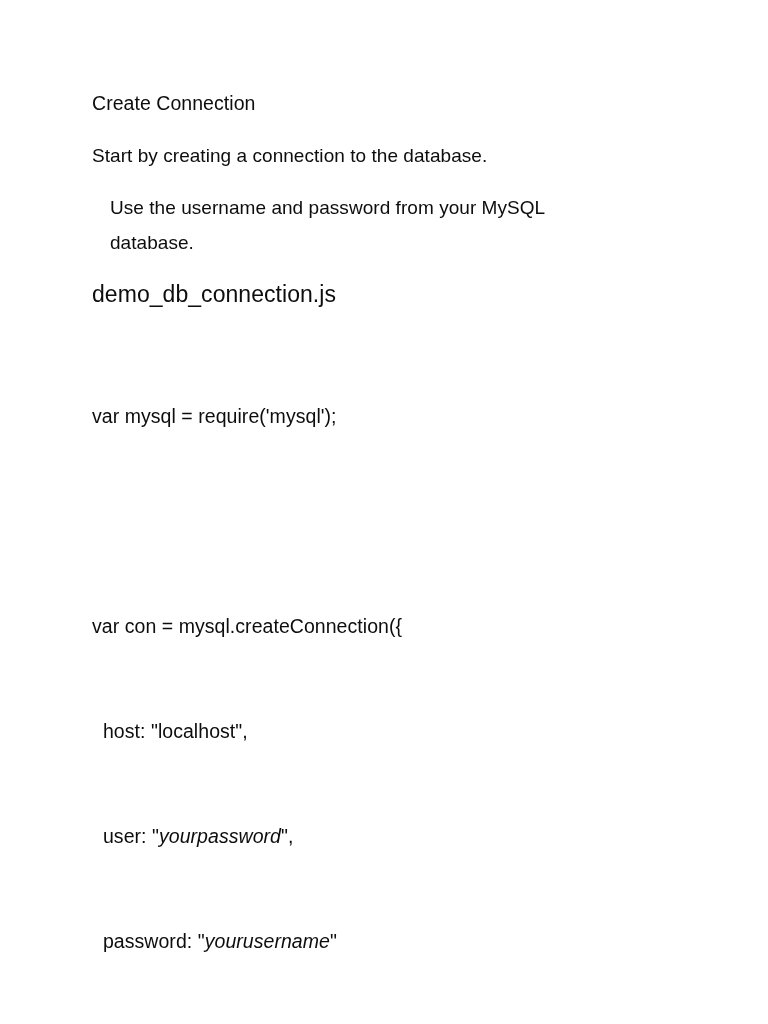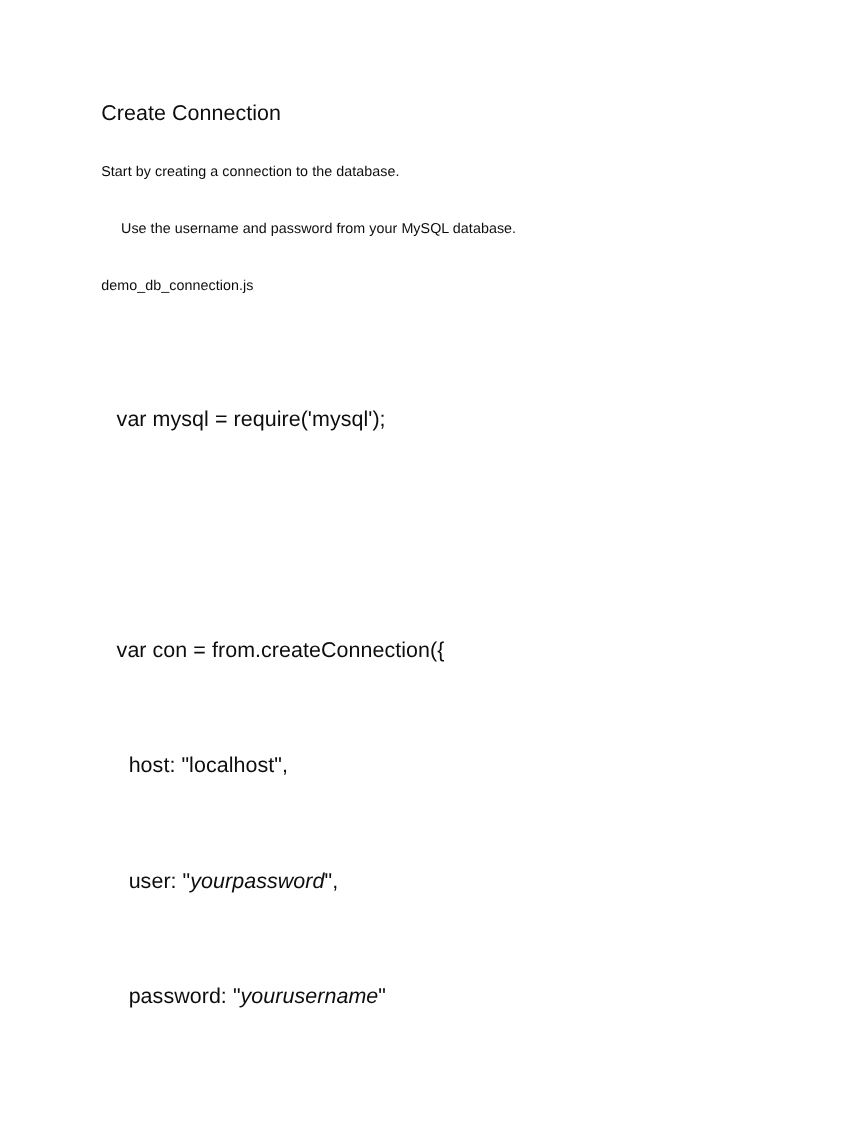--- a/index.html
+++ b/index.html
@@ -22,36 +22,36 @@
     box-sizing: border-box;
     width: 768px;
     height: 984px;
     background: #ffffff;
     padding: 86px 60px 0 92px;
   }
 
   
   .para {
     margin: 0 0 17px 0;
-    font-size: 13px;
+    font-size: 19px;
     line-height: 35px;
     letter-spacing: 0.05px;
     white-space: pre-wrap;
   }
 
   .heading {
     margin: 0 0 17px 0;
     font-size: 19.5px;
     line-height: 35px;
     letter-spacing: 0.05px;
   }
 
   .filename {
     margin: 0 0 17px 0;
-    font-size: 13px;
+    font-size: 23px;
     line-height: 35px;
     letter-spacing: 0.05px;
   }
 
   
   .para.wrap {
     max-width: 520px;
     margin-left: 18px;
   }
 
@@ -62,21 +62,20 @@
     font-size: 19.5px;
     line-height: 35px;
     letter-spacing: 0.05px;
     white-space: pre-wrap;
     color: #0d0d0d;
   }
 
   .code-line {
     white-space: pre;
     min-height: 35px;
-    margin-left: 14px;
   }
 
   .code-line.blank {
     height: 35px;
   }
 
   .ital {
     font-style: italic;
   }
 </style>
@@ -89,20 +88,20 @@
 
   <div class="para">Start by creating a connection to the database.</div>
 
   <div class="para wrap">Use the username and password from your MySQL database.</div>
 
   <div class="filename">demo_db_connection.js</div>
 
   <div class="code-block">
     <div class="code-line">var mysql = require('mysql');</div>
     <div class="code-line blank"></div>
-    <div class="code-line">var con = from.createConnection({</div>
+    <div class="code-line">var con = mysql.createConnection({</div>
     <div class="code-line">  host: "localhost",</div>
     <div class="code-line"><span>  user: "</span><span class="ital">yourpassword</span><span>",</span></div>
     <div class="code-line"><span>  password: "</span><span class="ital">yourusername</span><span>"</span></div>
     
   </div>
 
 </div>
 
 </body></html>

